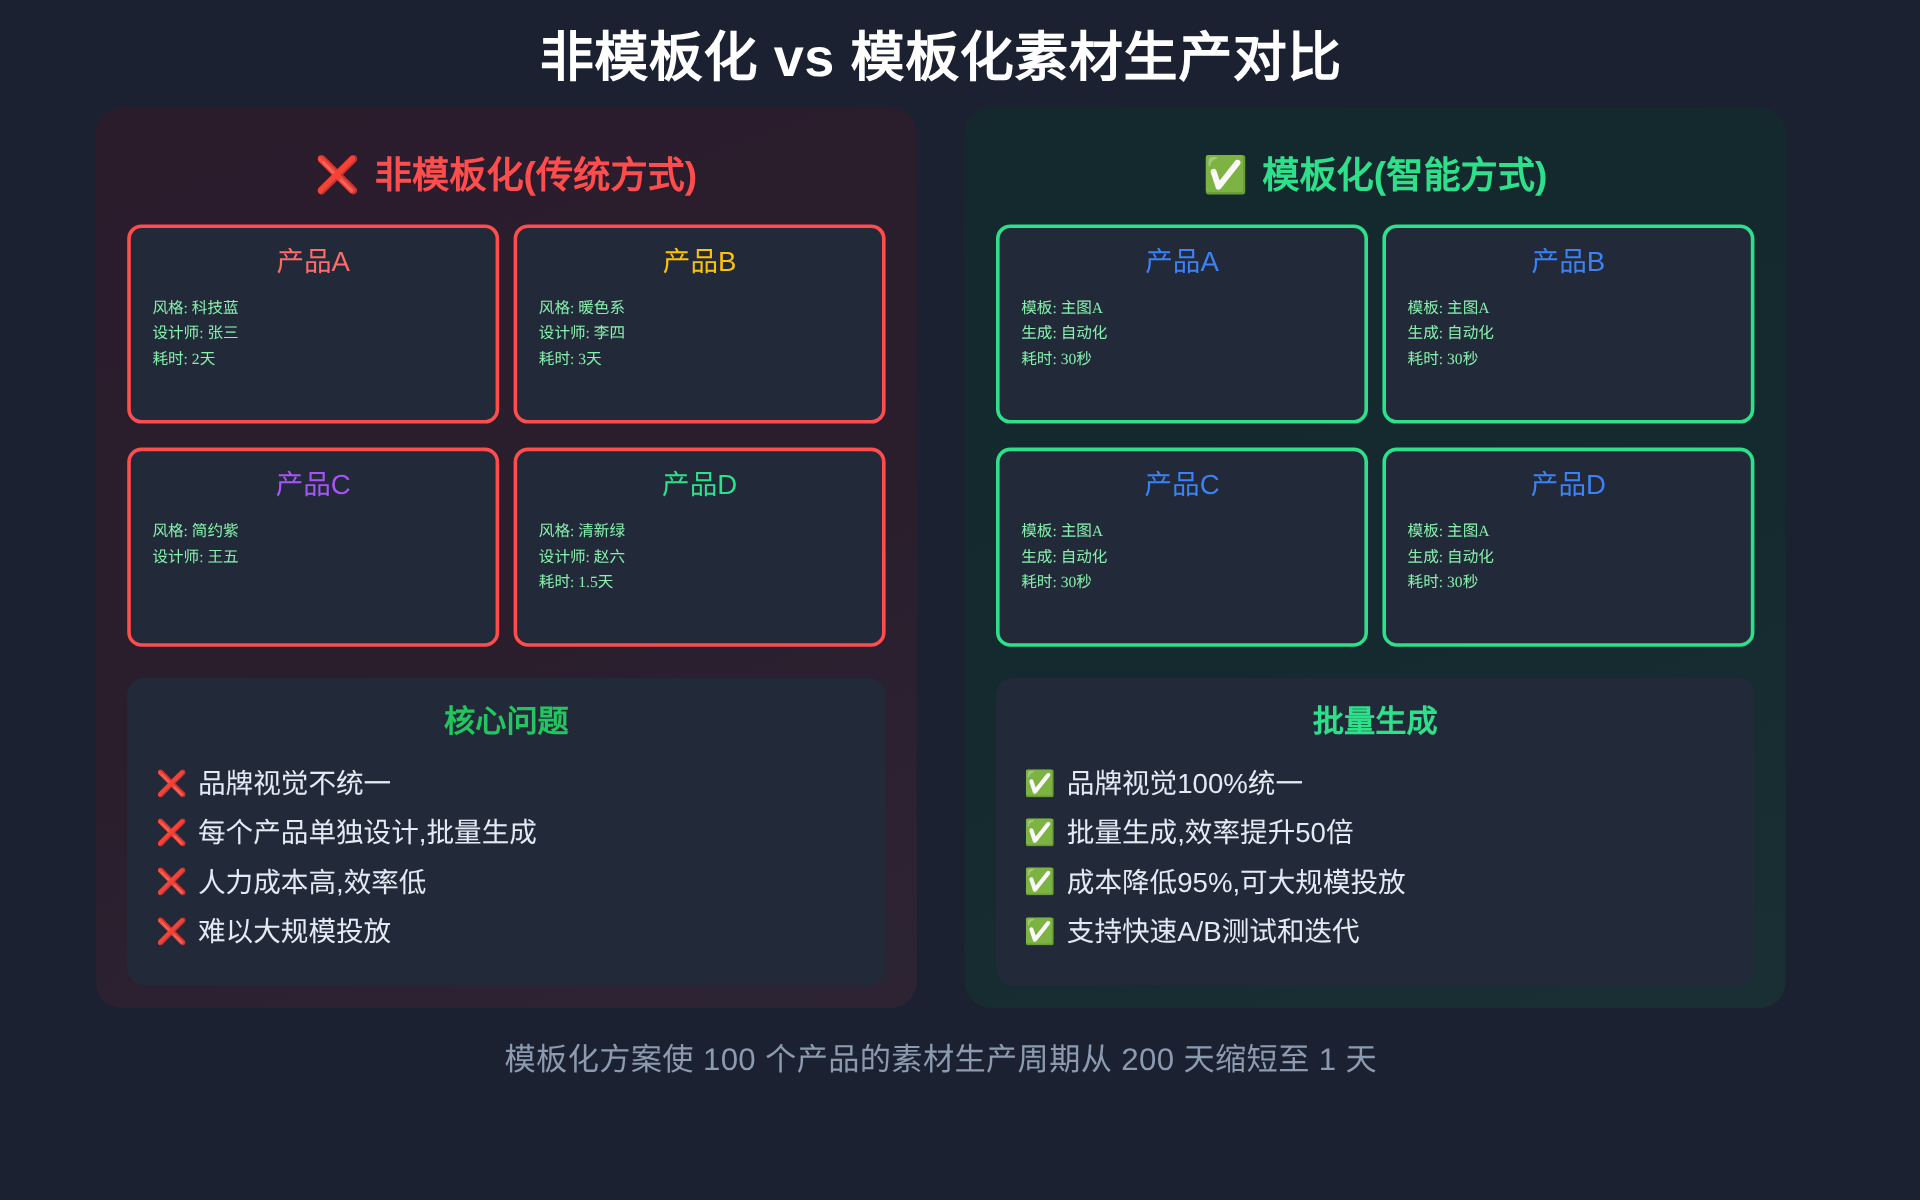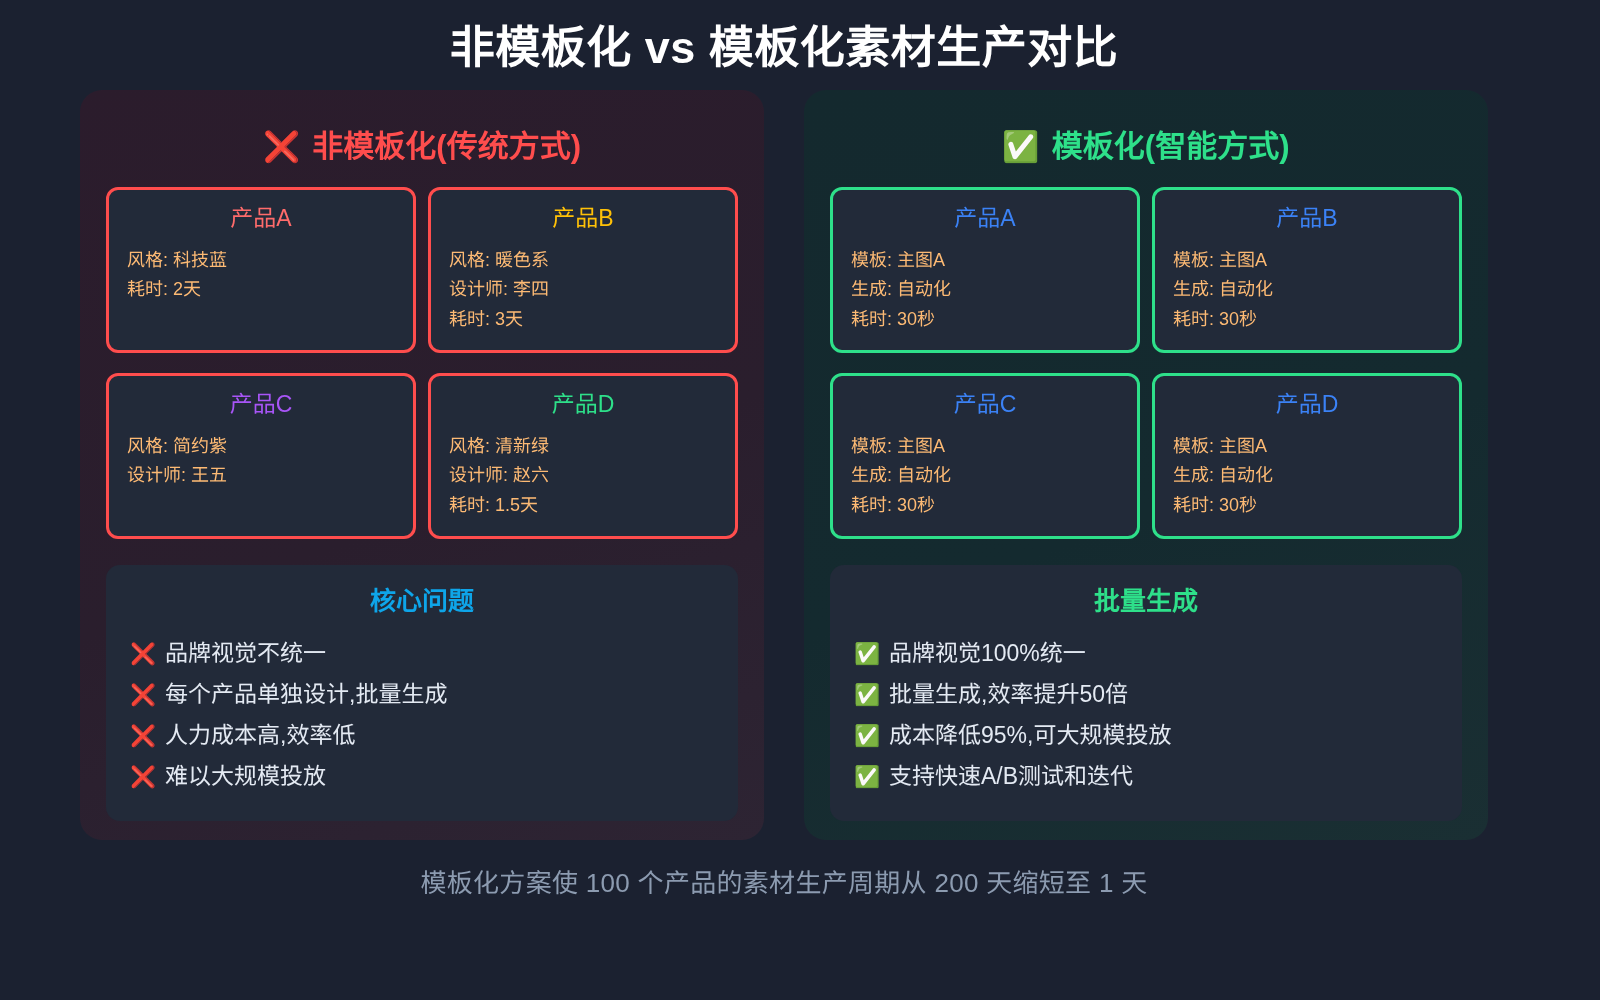--- a/index.html
+++ b/index.html
@@ -100,41 +100,42 @@
   .panel-right .card { border-color: #2ee08a; }
 
   .card-title {
     text-align: center;
     font-size: 23px;
     margin-bottom: 12px;
     line-height: 1.3;
   }
 
   .card-line {
-    font-size: 18px;
-    color: #fdba74;
+    font-size: 13px;
+    color: #86efac;
     line-height: 1.62;
     white-space: nowrap;
+    font-family: Liberation Serif, serif;
   }
 
   
   .summary {
     background: #222a39;
     border-radius: 14px;
     padding: 20px 24px 24px 24px;
     flex: 1 1 auto;
   }
   .summary-title {
     text-align: center;
     font-size: 26px;
     font-weight: bold;
     margin-bottom: 14px;
     line-height: 1.3;
   }
-  .summary-title.bad { color: #0ea5e9; }
+  .summary-title.bad { color: #22c55e; }
   .summary-title.good { color: #2ee08a; }
 
   .bullets { list-style: none; }
   .bullet {
     display: flex;
     align-items: center;
     gap: 11px;
     font-size: 23px;
     color: #e4eaf3;
     padding: 5px 0;
@@ -165,20 +166,21 @@
     <section class="panel panel-left">
       <div class="panel-header bad">
         <span class="hdr-icon">❌</span>
         <span>非模板化(传统方式)</span>
       </div>
 
       <div class="cards" id="left-cards">
           <div class="card">
             <div class="card-title" style="color: rgb(255, 107, 107);">产品A</div>
             <div class="card-line">风格: 科技蓝</div>
+            <div class="card-line">设计师: 张三</div>
             <div class="card-line">耗时: 2天</div>
           </div>
           <div class="card">
             <div class="card-title" style="color: rgb(255, 193, 7);">产品B</div>
             <div class="card-line">风格: 暖色系</div>
             <div class="card-line">设计师: 李四</div>
             <div class="card-line">耗时: 3天</div>
           </div>
           <div class="card">
             <div class="card-title" style="color: rgb(168, 85, 247);">产品C</div>

